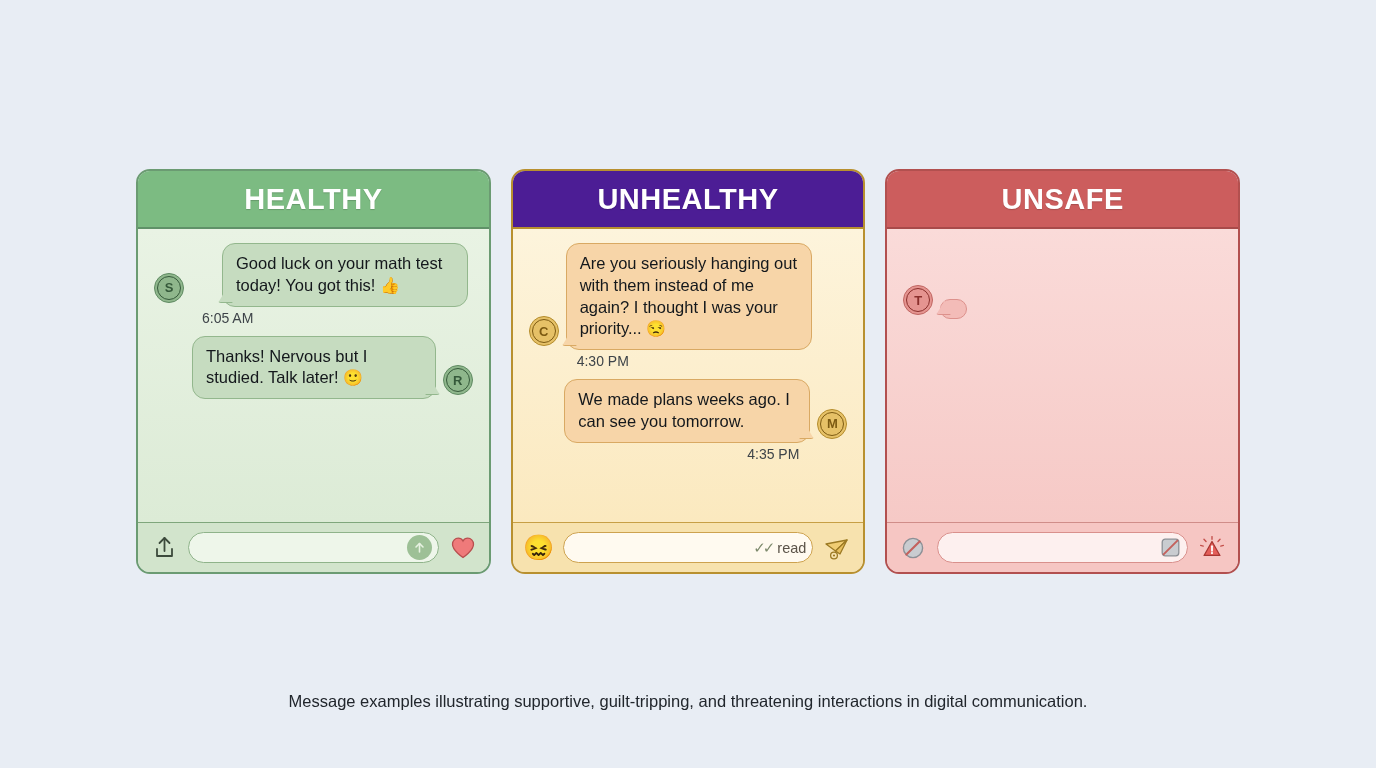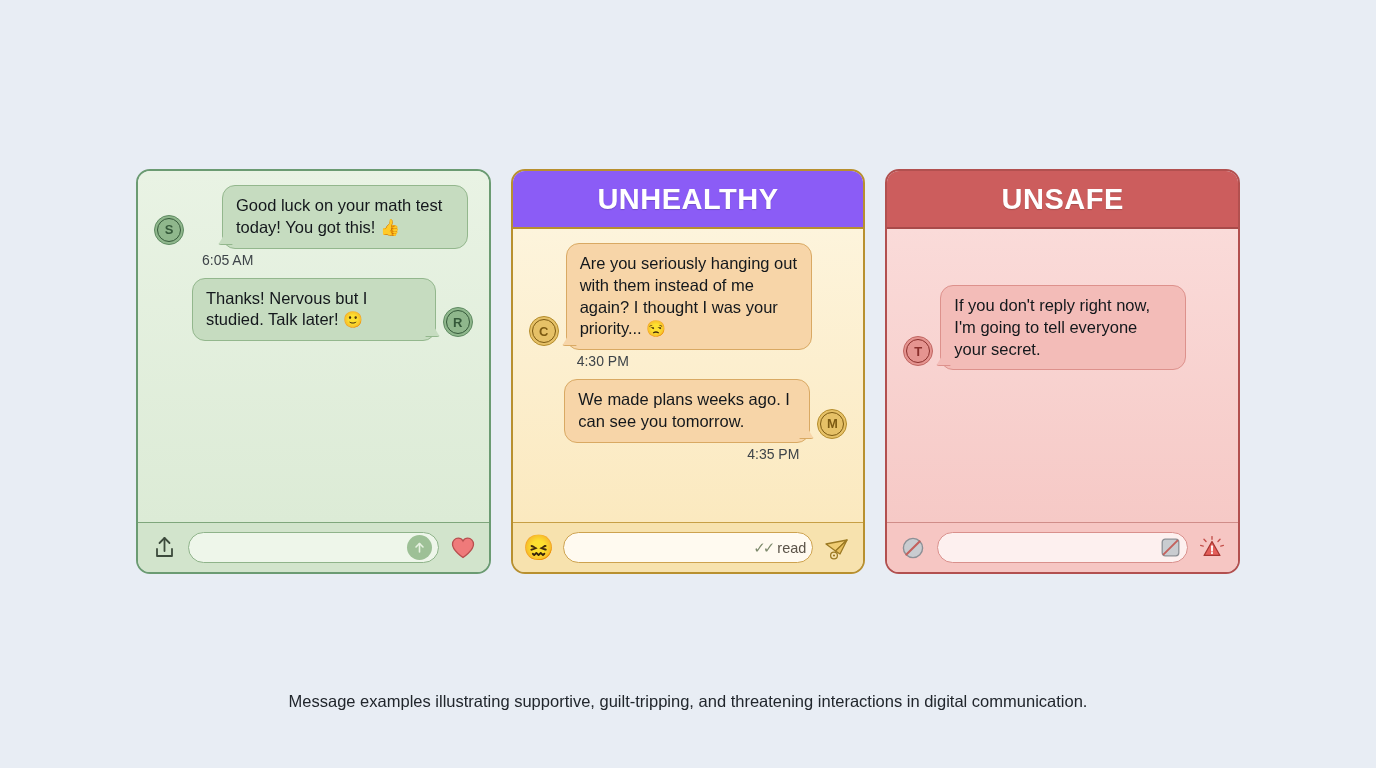--- a/index.html
+++ b/index.html
@@ -205,21 +205,21 @@
   .card.healthy .card-header { background: #7cbb82; border-bottom-color: #5f9168; }
   .card.healthy .card-body { background: linear-gradient(180deg,#e9f3e4 0%, #dcebd6 100%); }
   .card.healthy .bubble { background: #c6dcc0; border: 1.5px solid #93b78d; border-color: #93b78d; margin-left: 38px; }
   .card.healthy .avatar { background: #8fb78c; color: #35593a; border-color: #5f8a62; }
   .card.healthy .card-footer { background: #d2e4cc; border-top-color: #7fa67c; }
   .card.healthy .footer-input { background: #eef6ea; border: 1.5px solid #8fb38a; }
   .card.healthy .send-circle { background: #9dc096; }
 
   
   .card.unhealthy { border-color: #b8902f; }
-  .card.unhealthy .card-header { background: #8b5cf6; border-bottom-color: #b8902f; }
+  .card.unhealthy .card-header { background: #4c1d95; border-bottom-color: #b8902f; }
   .card.unhealthy .card-body { background: linear-gradient(180deg,#fdf4dc 0%, #fbe9bf 100%); }
   .card.unhealthy .bubble { background: #f7d5a8; border: 1.5px solid #d9a963; border-color: #d9a963; }
   .card.unhealthy .avatar { background: #e6c167; color: #7c5a12; border-color: #b48c2c; }
   .card.unhealthy .card-footer { background: #f7e2ae; border-top-color: #c79f45; }
   .card.unhealthy .footer-input { background: #fffaf0; border: 1.5px solid #cda24f; }
   .card.unhealthy .read-text { color: #5b5348; }
 
   
   .card.unsafe { border-color: #b2504f; }
   .card.unsafe .card-header { background: #cc5d5d; border-bottom-color: #a84a4a; }
@@ -247,20 +247,23 @@
   }
 </style>
 </head>
 <body>
 
 <div class="stage">
 
   <div class="cards">
 
     <div class="card healthy">
+      <div class="card-header">
+        <div class="card-header-title">HEALTHY</div>
+      </div>
       <div class="card-body">
 
         <div class="msg-row left">
           <div class="avatar">
             <span class="avatar-in-circle">S</span>
           </div>
           <div class="bubble left">
             <span>Good luck on your math test today! You got this!</span>
             <span class="emoji">👍</span>
           </div>
@@ -353,21 +356,20 @@
       <div class="card-header">
         <div class="card-header-title">UNSAFE</div>
       </div>
       <div class="card-body">
 
         <div class="msg-row left" style="margin-top:42px;">
           <div class="avatar">
             <span class="avatar-in-circle">T</span>
           </div>
           <div class="bubble left">
-            <div>If you don't reply right now, I'm going to tell everyone your secret.</div>
           </div>
         </div>
 
       </div>
       <div class="card-footer">
         <div class="f-icon">
           <svg width="26" height="26" viewBox="0 0 26 26">
             <circle cx="13" cy="13" r="9.6" fill="#c9ccd0" stroke="#8c9096" stroke-width="1.4"></circle>
             <path d="M6.4 19.6 L19.6 6.4" stroke="#c4615d" stroke-width="2.1" stroke-linecap="round"></path>
           </svg>

